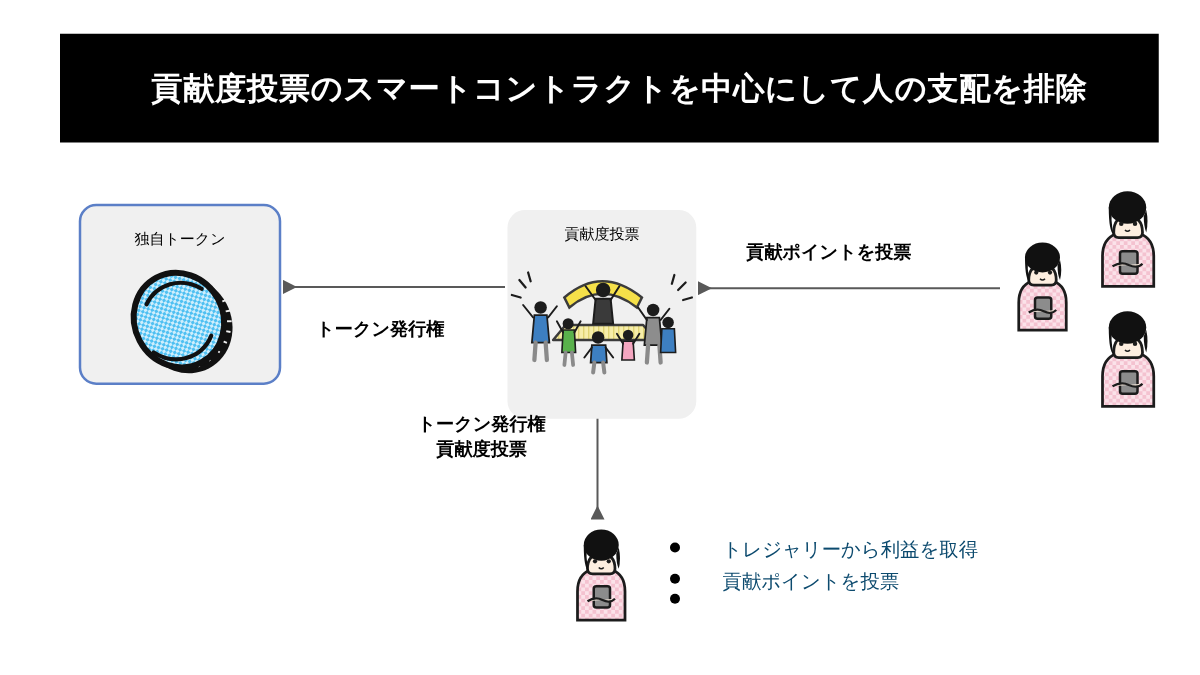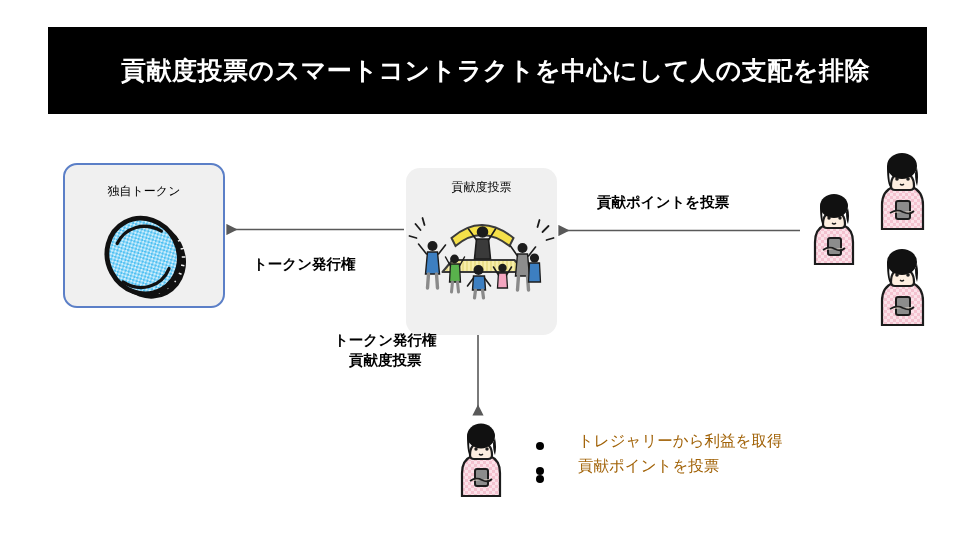--- a/index.html
+++ b/index.html
@@ -101,23 +101,23 @@
   .bullet-list {
     position: absolute;
     left: 536px;
     top: 428px;
     margin: 0;
     padding: 0;
     list-style: none;
   }
   .bullet-list li {
     display: flex;
-    align-items: flex-end;
+    align-items: center;
     font-size: 15.5px;
-    color: #a16207;
+    color: #0c4a6e;
     line-height: 1.62;
     white-space: nowrap;
   }
   .bullet-dot {
     width: 8px;
     height: 8px;
     border-radius: 50%;
     background: #000000;
     margin-right: 34px;
     flex: none;

